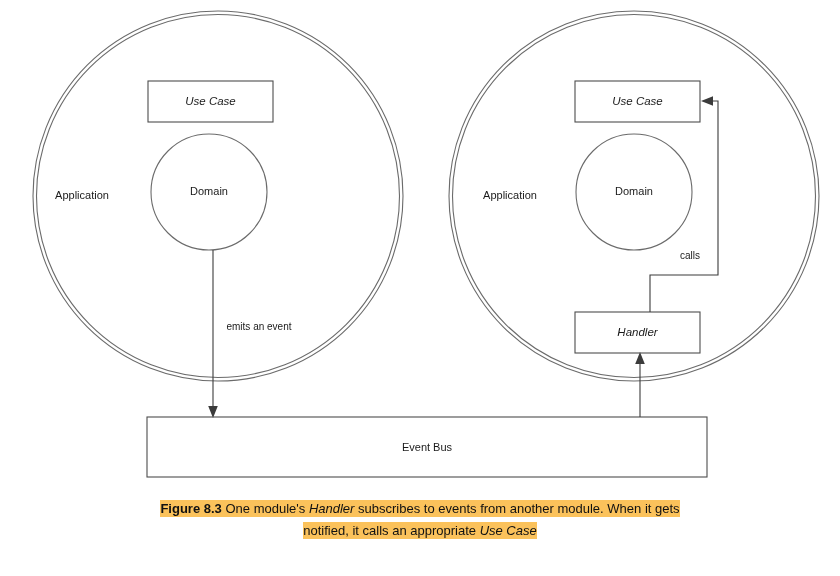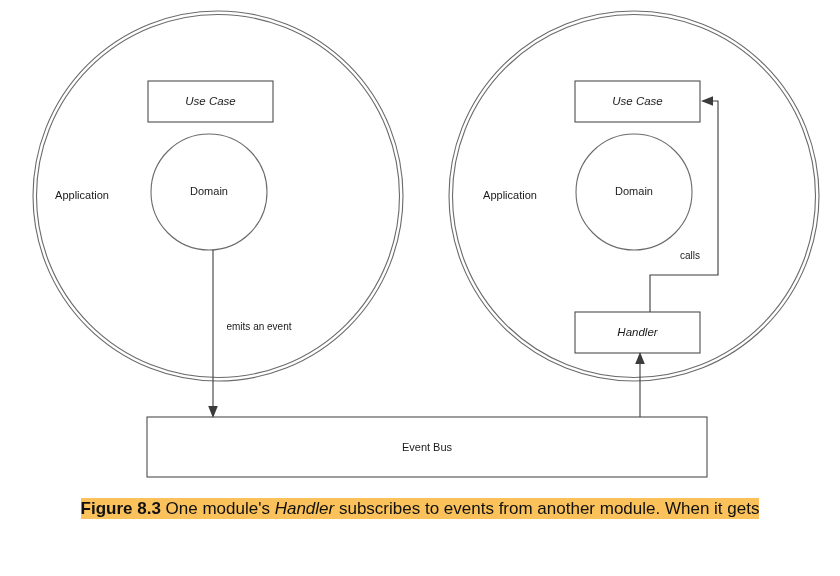--- a/index.html
+++ b/index.html
@@ -68,21 +68,21 @@
     fill: #3b3b3b;
     stroke: none;
   }
   #caption {
     position: absolute;
     left: 0;
     top: 498px;
     width: 840px;
     text-align: center;
     font-family: "Liberation Sans", sans-serif;
-    font-size: 17px;
+    font-size: 13px;
     line-height: 22px;
     color: #111111;
   }
   #caption .hl {
     background: #FBC25B;
     padding: 1px 0;
     box-decoration-break: clone;
     -webkit-box-decoration-break: clone;
   }
   #caption .fignum { font-weight: bold; }
@@ -143,15 +143,16 @@
     <g>
       <path class="connector" d="M 650 312 L 650 275 L 718 275 L 718 101 L 708 101"></path>
       <polygon class="arrowhead" points="701,101 713,96.2 713,105.8"></polygon>
       <text class="edge-label" x="690" y="256">calls</text>
     </g>
 
   </svg>
 
   <div id="caption">
     <span class="hl"><span class="fignum">Figure 8.3</span><span> One module's </span><span class="it">Handler</span><span> subscribes to events from another module. When it gets</span></span><br>
+    <span class="hl"><span>notified, it calls an appropriate </span><span class="it">Use Case</span></span>
   </div>
 
 </div>
 
 </body></html>

